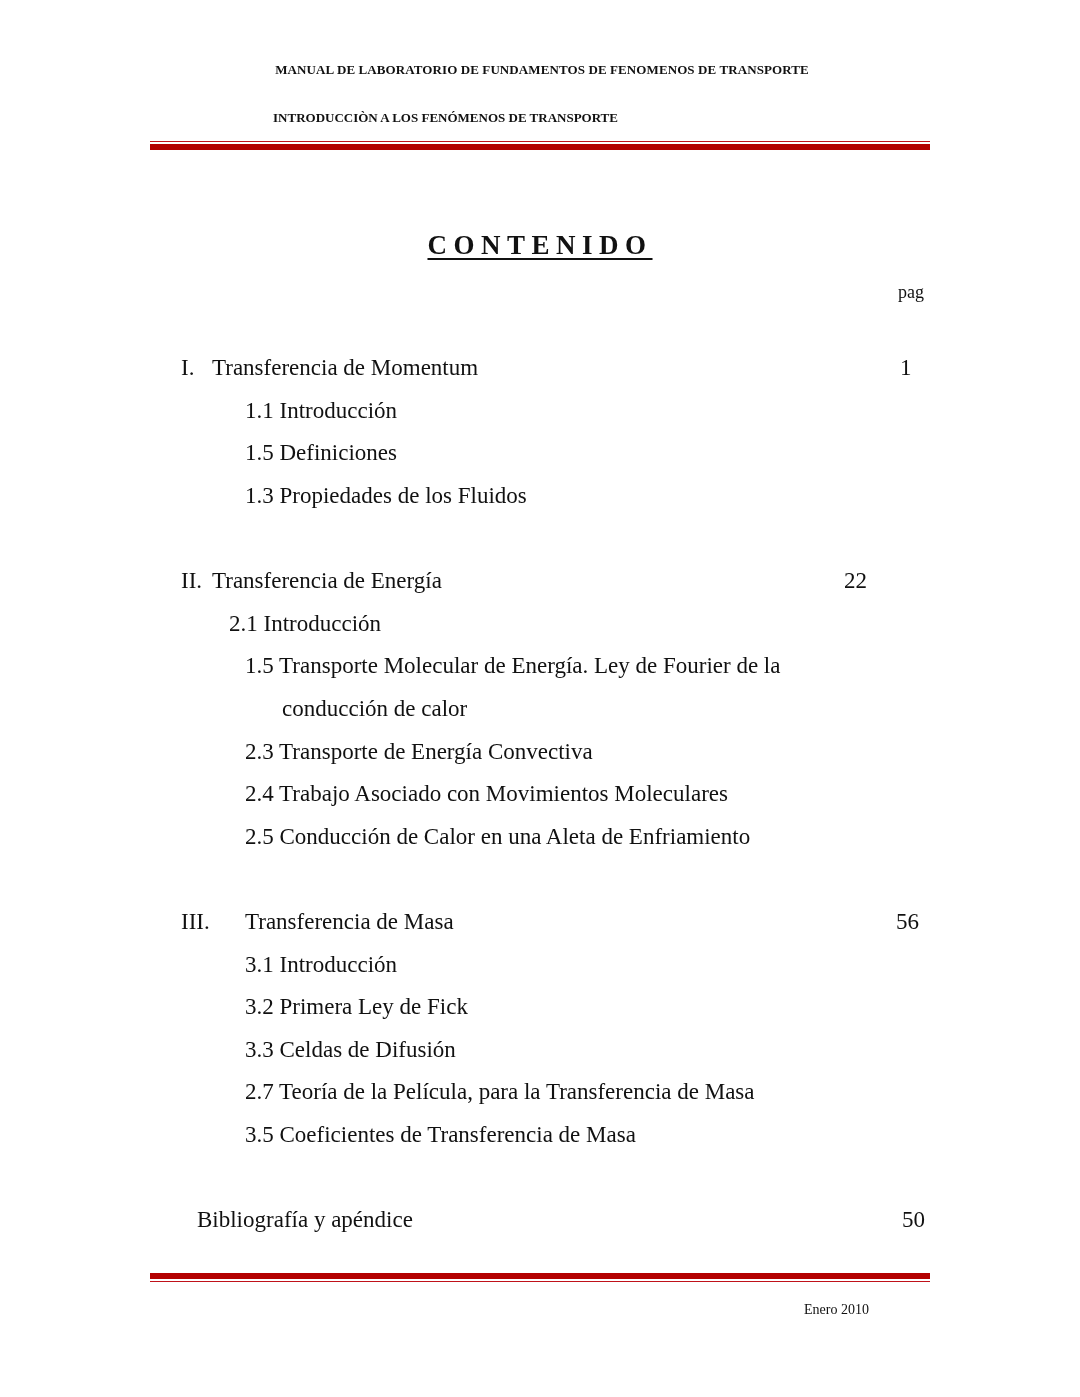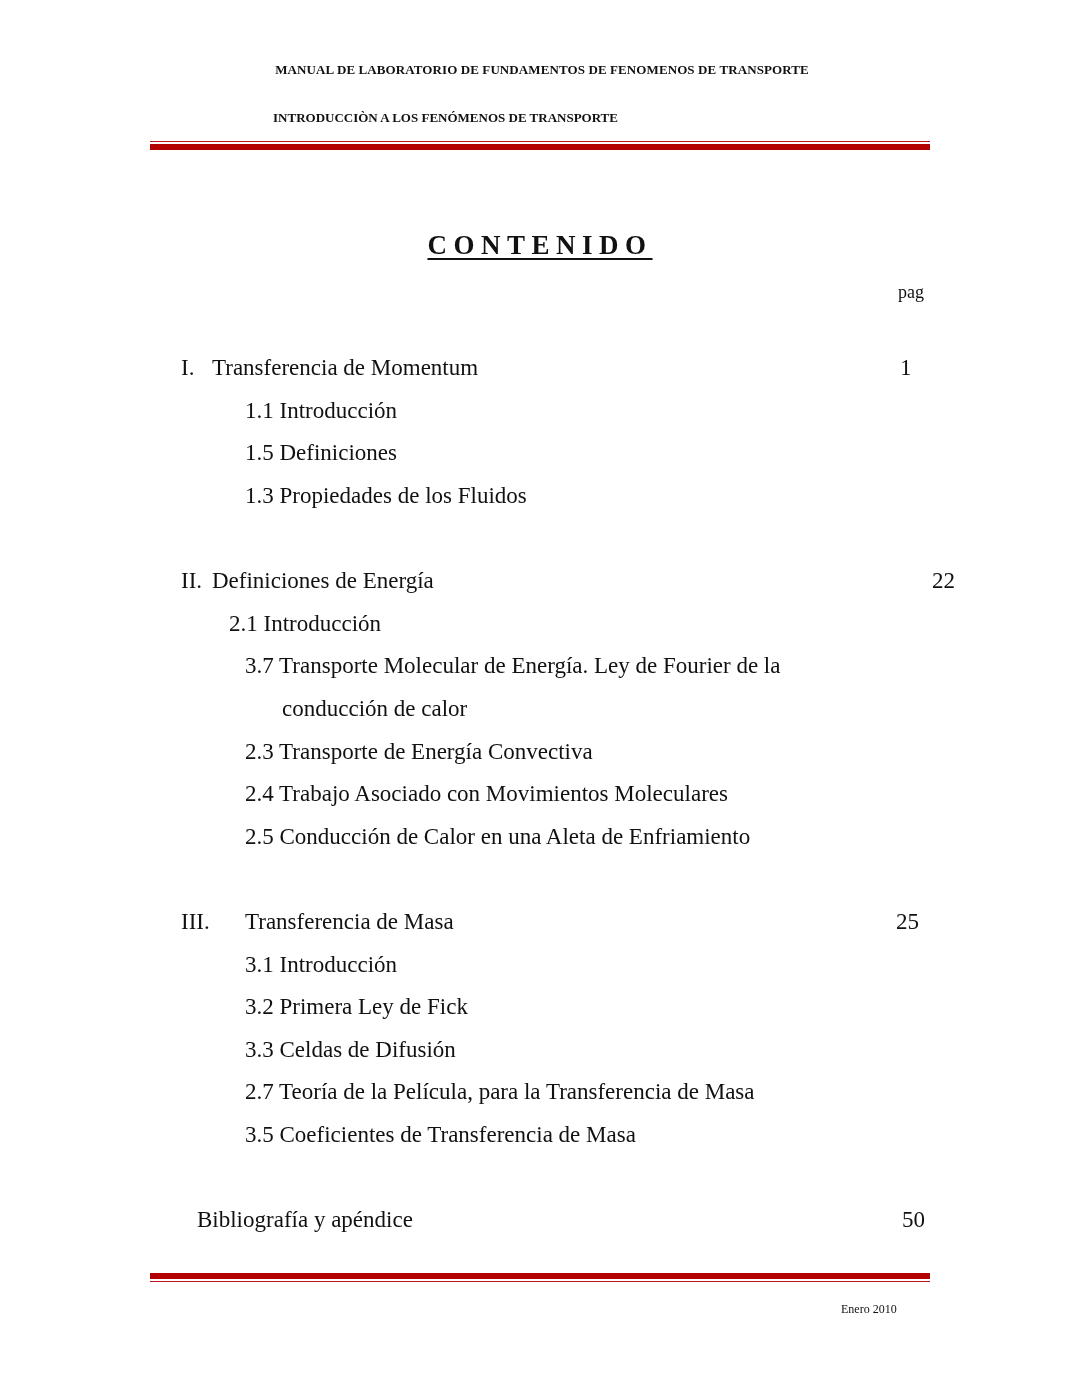--- a/index.html
+++ b/index.html
@@ -19,53 +19,53 @@
     .rule-thin { left: 150px; width: 780px; height: 1px; background: #c0121a; }
     .rule-thick { left: 150px; width: 780px; height: 6px; background: #b30000; }
     .title {
       top: 230px; left: 0; width: 1080px; text-align: center;
       font-size: 27px; font-weight: bold; letter-spacing: 6.5px;
     }
     .title span { text-decoration: underline; text-decoration-thickness: 2px; text-underline-offset: 4px; }
     .pag { top: 282px; left: 898px; font-size: 18px; }
     .toc { font-size: 23px; line-height: 28px; white-space: nowrap; }
     .pn { font-size: 23px; line-height: 28px; }
-    .date { top: 1302px; left: 841px; font-size: 12px; }
+    .date { top: 1302px; left: 804px; font-size: 14px; }
   </style>
 </head>
 <body>
 
 <div class="abs hdr1">MANUAL DE LABORATORIO DE FUNDAMENTOS DE FENOMENOS DE TRANSPORTE</div>
 <div class="abs hdr2">INTRODUCCIÒN A LOS FENÓMENOS DE TRANSPORTE</div>
 <div class="abs rule-thin" style="top:141px"></div>
 <div class="abs rule-thick" style="top:144px"></div>
 
 <div class="abs title"><span>CONTENIDO</span></div>
 <div class="abs pag">pag</div>
 
 <div class="abs toc" style="top:354px;left:181px">I.</div>
 <div class="abs toc" style="top:354px;left:212px">Transferencia de Momentum</div>
 <div class="abs pn" style="top:354px;left:900px">1</div>
 <div class="abs toc" style="top:397px;left:245px">1.1 Introducción</div>
 <div class="abs toc" style="top:439px;left:245px">1.5 Definiciones</div>
 <div class="abs toc" style="top:482px;left:245px">1.3 Propiedades de los Fluidos</div>
 
 <div class="abs toc" style="top:567px;left:181px">II.</div>
-<div class="abs toc" style="top:567px;left:212px">Definiciones de Energía</div>
-<div class="abs pn" style="top:567px;left:932px">22</div>
+<div class="abs toc" style="top:567px;left:212px">Transferencia de Energía</div>
+<div class="abs pn" style="top:567px;left:844px">22</div>
 <div class="abs toc" style="top:610px;left:229px">2.1 Introducción</div>
-<div class="abs toc" style="top:652px;left:245px">3.7 Transporte Molecular de Energía. Ley de Fourier de la</div>
+<div class="abs toc" style="top:652px;left:245px">1.5 Transporte Molecular de Energía. Ley de Fourier de la</div>
 <div class="abs toc" style="top:695px;left:282px">conducción de calor</div>
 <div class="abs toc" style="top:738px;left:245px">2.3 Transporte de Energía Convectiva</div>
 <div class="abs toc" style="top:780px;left:245px">2.4 Trabajo Asociado con Movimientos Moleculares</div>
 <div class="abs toc" style="top:823px;left:245px">2.5 Conducción de Calor en una Aleta de Enfriamiento</div>
 
 <div class="abs toc" style="top:908px;left:181px">III.</div>
 <div class="abs toc" style="top:908px;left:245px">Transferencia de Masa</div>
-<div class="abs pn" style="top:908px;left:896px">25</div>
+<div class="abs pn" style="top:908px;left:896px">56</div>
 <div class="abs toc" style="top:951px;left:245px">3.1 Introducción</div>
 <div class="abs toc" style="top:993px;left:245px">3.2 Primera Ley de Fick</div>
 <div class="abs toc" style="top:1036px;left:245px">3.3 Celdas de Difusión</div>
 <div class="abs toc" style="top:1078px;left:245px">2.7 Teoría de la Película, para la Transferencia de Masa</div>
 <div class="abs toc" style="top:1121px;left:245px">3.5 Coeficientes de Transferencia de Masa</div>
 
 <div class="abs toc" style="top:1206px;left:197px">Bibliografía y apéndice</div>
 <div class="abs pn" style="top:1206px;left:902px">50</div>
 
 <div class="abs rule-thick" style="top:1273px"></div>

